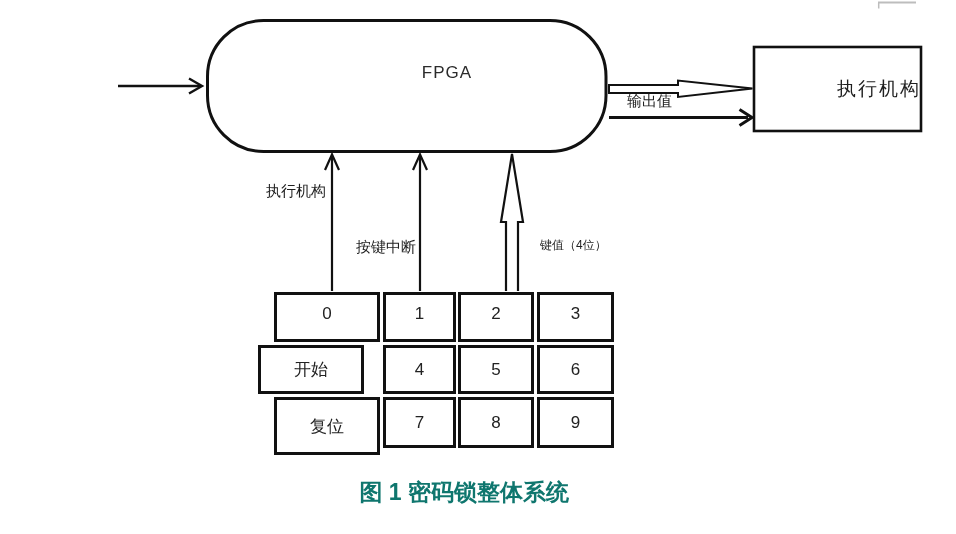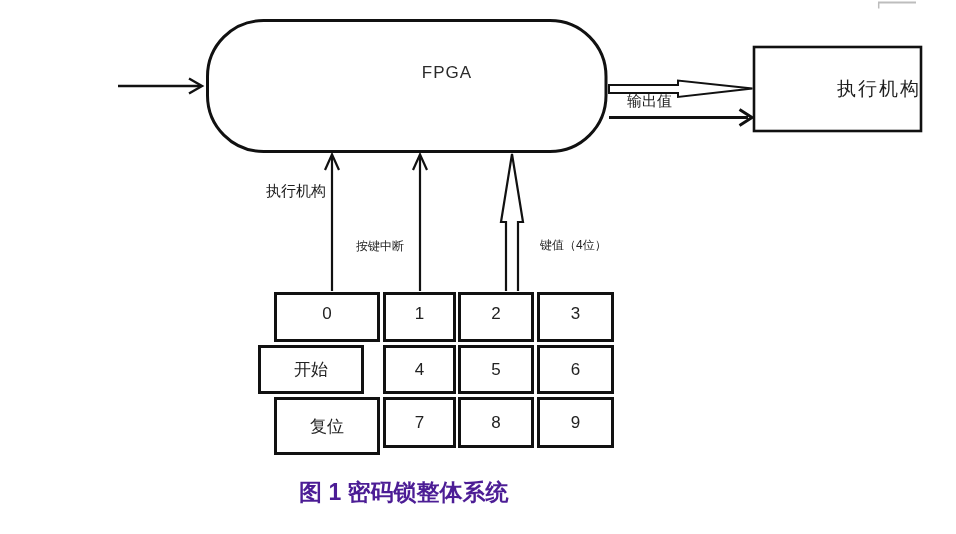--- a/index.html
+++ b/index.html
@@ -12,23 +12,23 @@
     overflow:hidden;
   }
   #wires{position:absolute;left:0;top:0;width:956px;height:534px;}
   .lbl{position:absolute;white-space:nowrap;color:#1f1f1f;}
   .lbl-clock{left:45px;top:57px;font-size:20px;letter-spacing:1px;}
   .lbl-fpga{left:207px;top:63px;width:480px;text-align:center;font-size:17px;letter-spacing:1px;color:#2b2b2b;}
   .lbl-outval{left:627px;top:56px;font-size:15px;margin-top:36px;}
   .lbl-alarm{left:616px;top:129px;font-size:22px;letter-spacing:1px;}
   .lbl-actuator{left:754px;top:76px;width:167px;text-align:right;font-size:19px;letter-spacing:2px;}
   .lbl-unlock{left:266px;top:182px;font-size:15px;}
-  .lbl-interrupt{left:356px;top:238px;font-size:12px;font-family:Liberation Serif, serif;}
+  .lbl-interrupt{left:356px;top:238px;font-size:15px;font-family:Liberation Serif, serif;}
   .lbl-keyval{left:540px;top:237px;font-size:12px;}
-  .caption{left:299px;top:477px;width:270px;text-align:left;font-size:23px;font-weight:bold;color:#4c1d95;}
+  .caption{left:299px;top:477px;width:270px;text-align:right;font-size:23px;font-weight:bold;color:#0f766e;}
   .kcell{
     position:absolute;
     box-sizing:border-box;
     border:3px solid #111;
     background:#fff;
     display:flex;align-items:center;justify-content:center;
     font-size:17px;color:#222;
   }
   .kcell.r0{align-items:flex-start;padding-top:9px;}
 </style>

